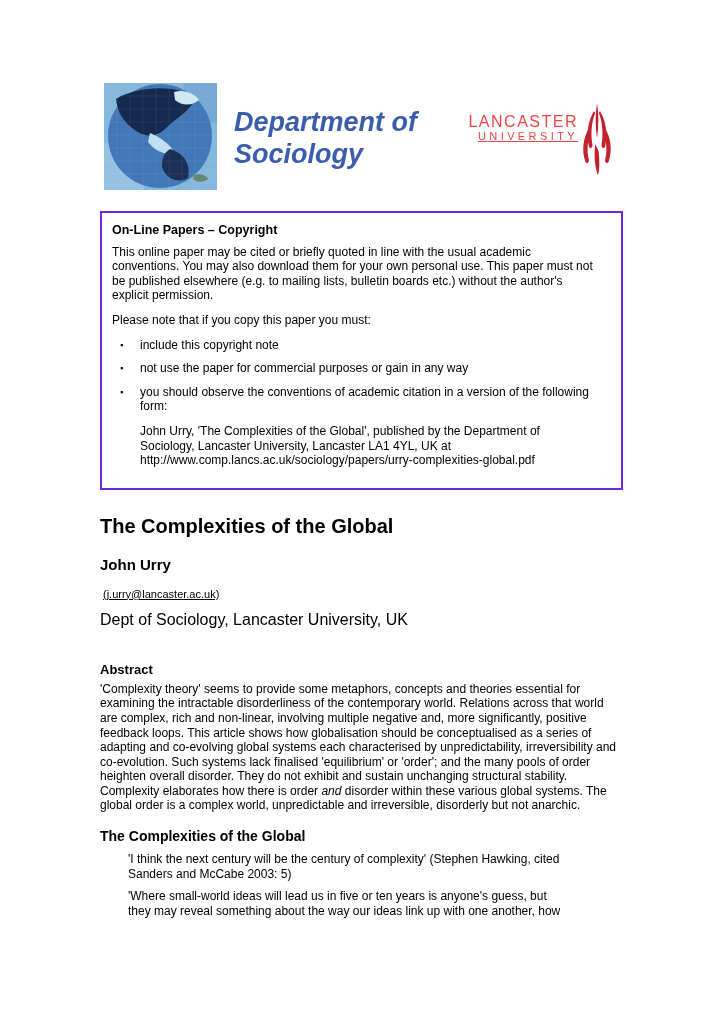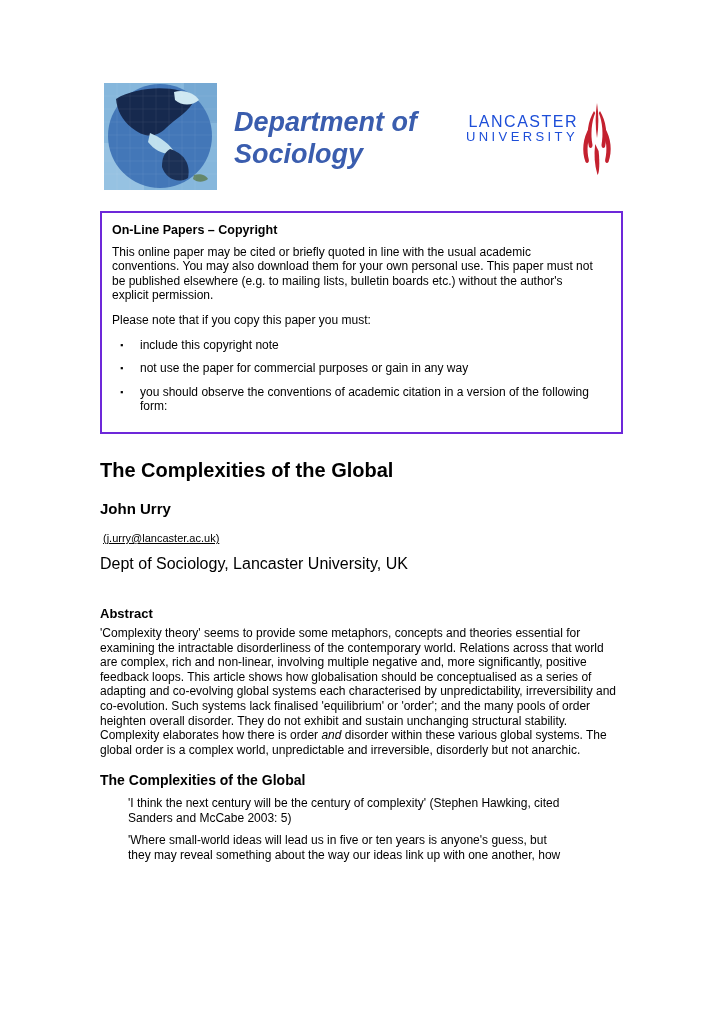--- a/index.html
+++ b/index.html
@@ -4,23 +4,23 @@
 <style>
   html,body{margin:0;padding:0;background:#ffffff;}
   .page{position:relative;width:724px;height:1024px;background:#ffffff;overflow:hidden;
         font-family:"Liberation Sans","DejaVu Sans",sans-serif;color:#000;}
   
   .header{display:flex;align-items:center;padding:83px 0 0 104px;}
   .globe{width:113px;height:107px;flex:none;}
   .dept-title{margin-left:17px;margin-top:3px;font-size:27px;line-height:32px;
               font-weight:bold;font-style:italic;color:#3a5dae;}
   .logo{margin-left:auto;margin-right:110px;display:flex;align-items:flex-start;margin-top:4px;}
-  .logo-text{text-align:right;color:#1d4ed8;margin-top:12px;}
+  .logo-text{text-align:right;color:#ef4444;margin-top:12px;}
   .logo-line1{font-size:16px;line-height:16px;letter-spacing:1.5px;}
-  .logo-line2{font-size:13px;line-height:13px;letter-spacing:3.4px;}
+  .logo-line2{font-size:11px;line-height:13px;letter-spacing:3.4px;text-decoration:underline;}
   .emblem{width:34px;height:74px;margin-left:2px;flex:none;}
   
   .copy-box{box-sizing:border-box;margin:21px 0 0 100px;width:523px;border:2px solid #6d28d9;
             padding:10px 12px 9px 10px;font-size:12px;line-height:14.6px;}
   .box-heading{font-weight:bold;font-size:12.5px;margin:0 0 7px 0;}
   .box-para{margin:0 16px 10px 0;}
   .bullet-row{display:flex;margin:0 0 9px 0;}
   .bullet-marker{flex:none;width:20px;padding-left:8px;font-size:9px;line-height:14.6px;}
   .bullet-text{flex:1;padding-right:2px;}
   .citation{margin:10px 30px 11px 28px;}
@@ -97,20 +97,21 @@
     </div>
     <div class="bullet-row">
       <span class="bullet-marker">▪</span>
       <span class="bullet-text">not use the paper for commercial purposes or gain in any way</span>
     </div>
     <div class="bullet-row">
       <span class="bullet-marker">▪</span>
       <span class="bullet-text">you should observe the conventions of academic citation in a version of the following form:</span>
     </div>
 
+    <p class="citation">John Urry, 'The Complexities of the Global', published by the Department of Sociology, Lancaster University, Lancaster LA1 4YL, UK at http://www.comp.lancs.ac.uk/sociology/papers/urry-complexities-global.pdf</p>
 
   </div>
 
   <div class="main">
     <div class="article-title">The Complexities of the Global</div>
     <div class="author">John Urry</div>
     <div class="email">(j.urry@lancaster.ac.uk)</div>
     <div class="affiliation">Dept of Sociology, Lancaster University, UK</div>
 
     <div class="abstract-heading">Abstract</div>

